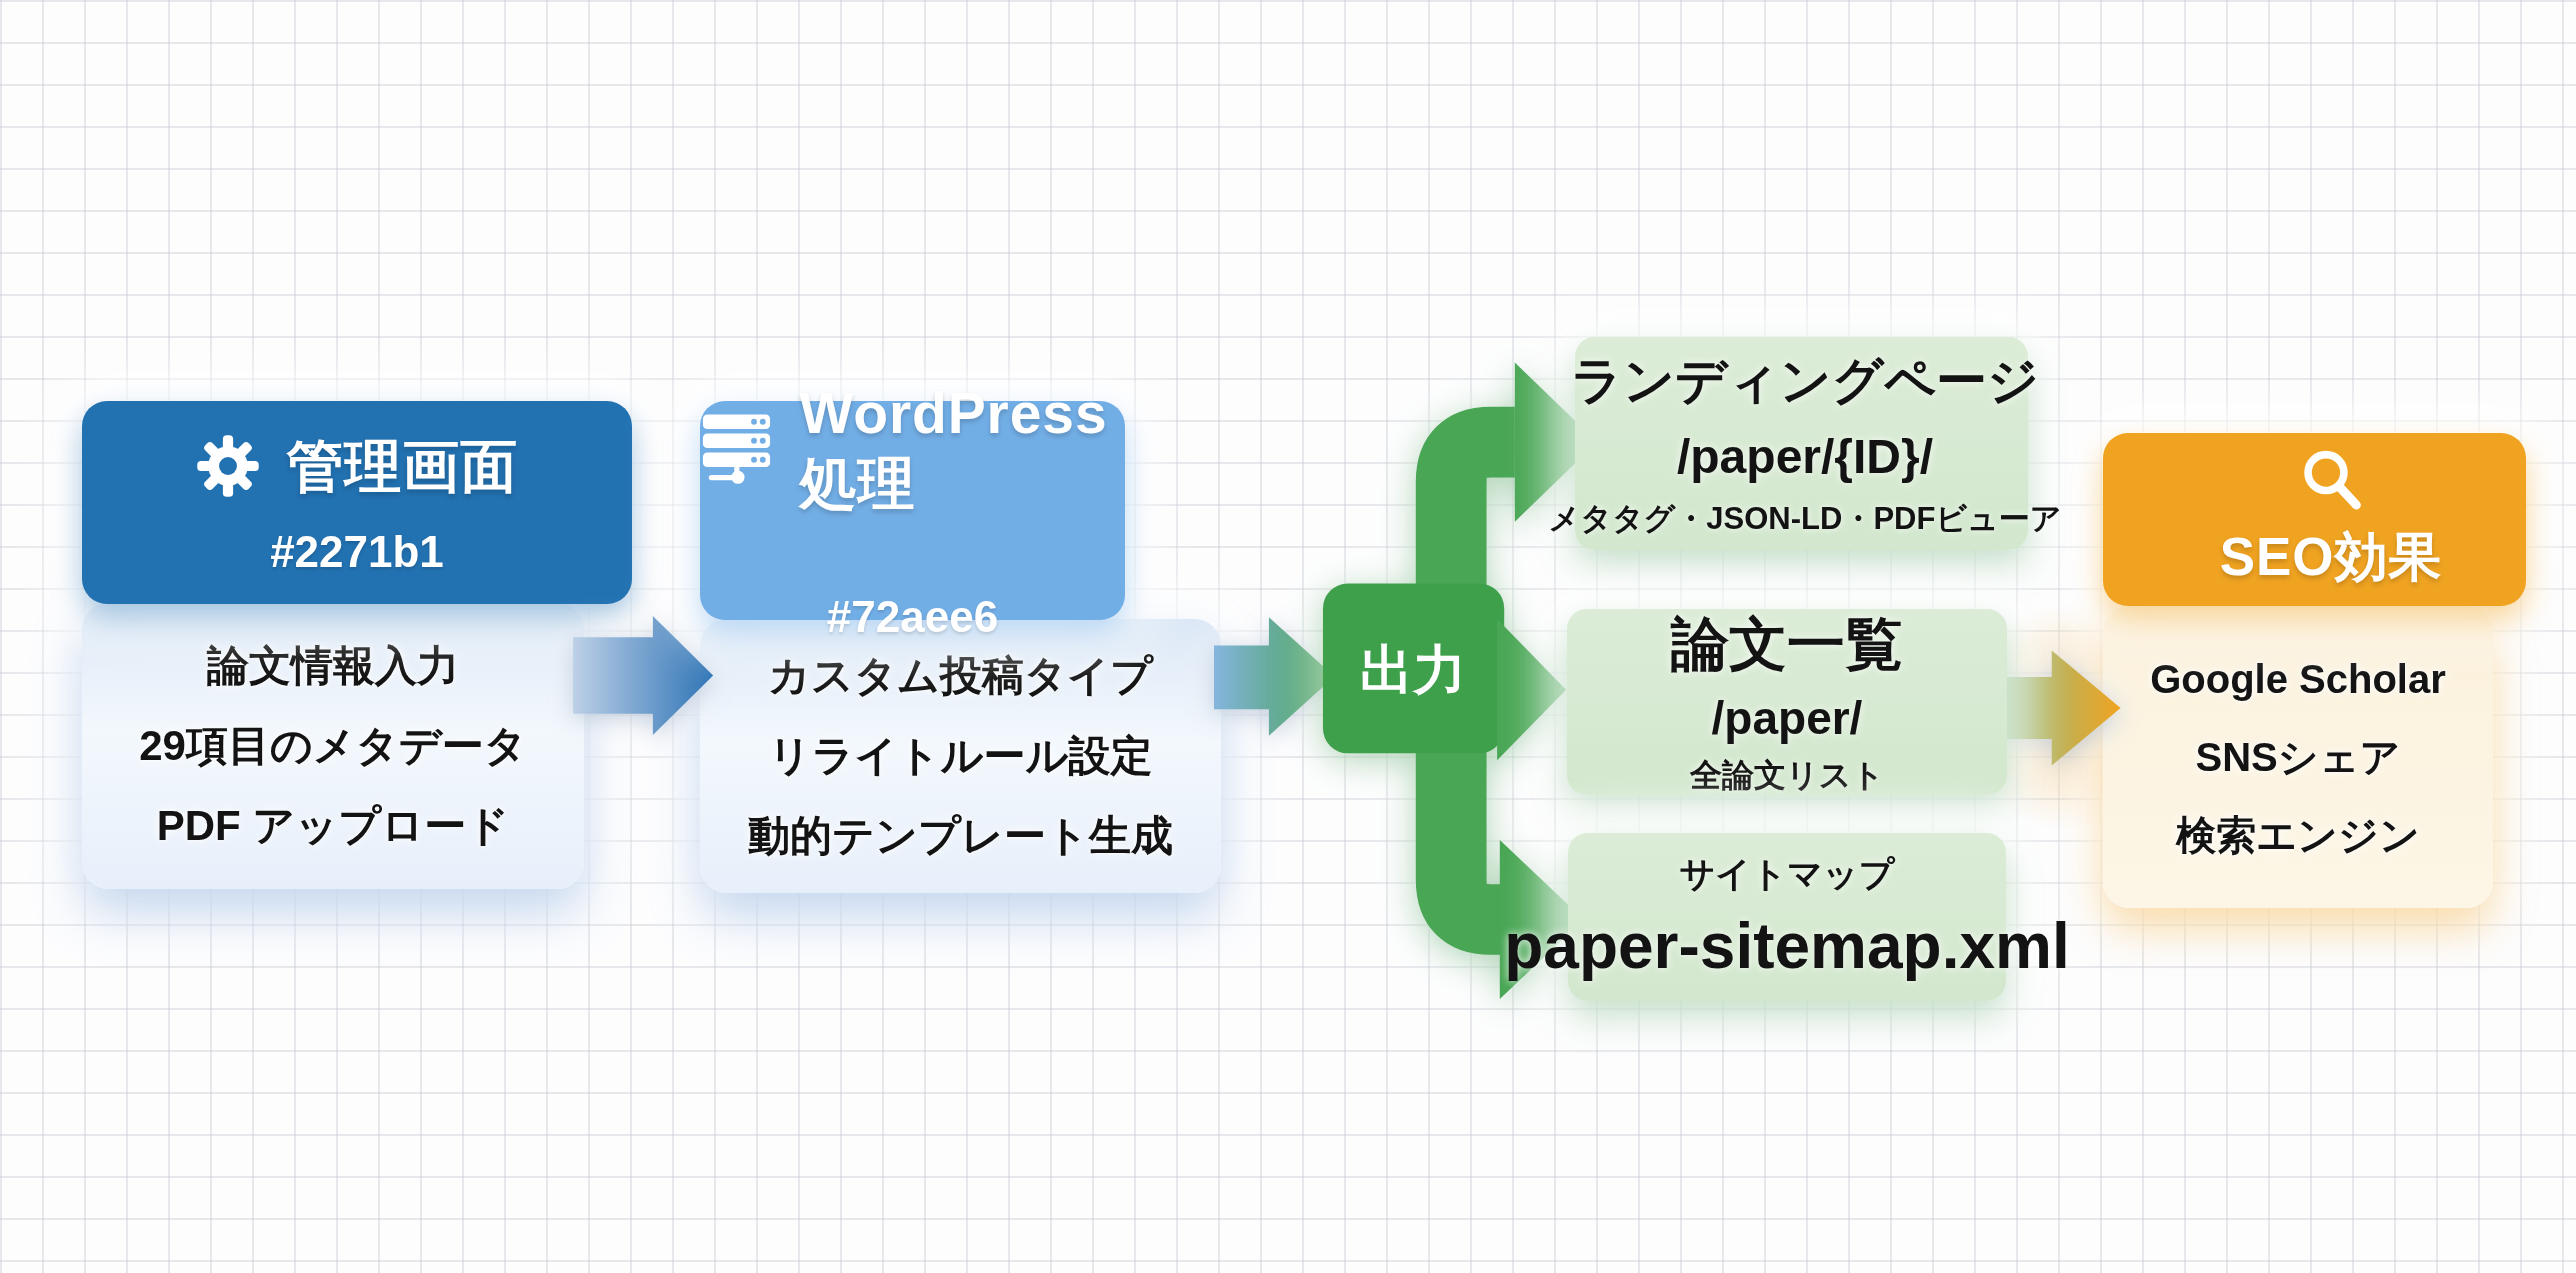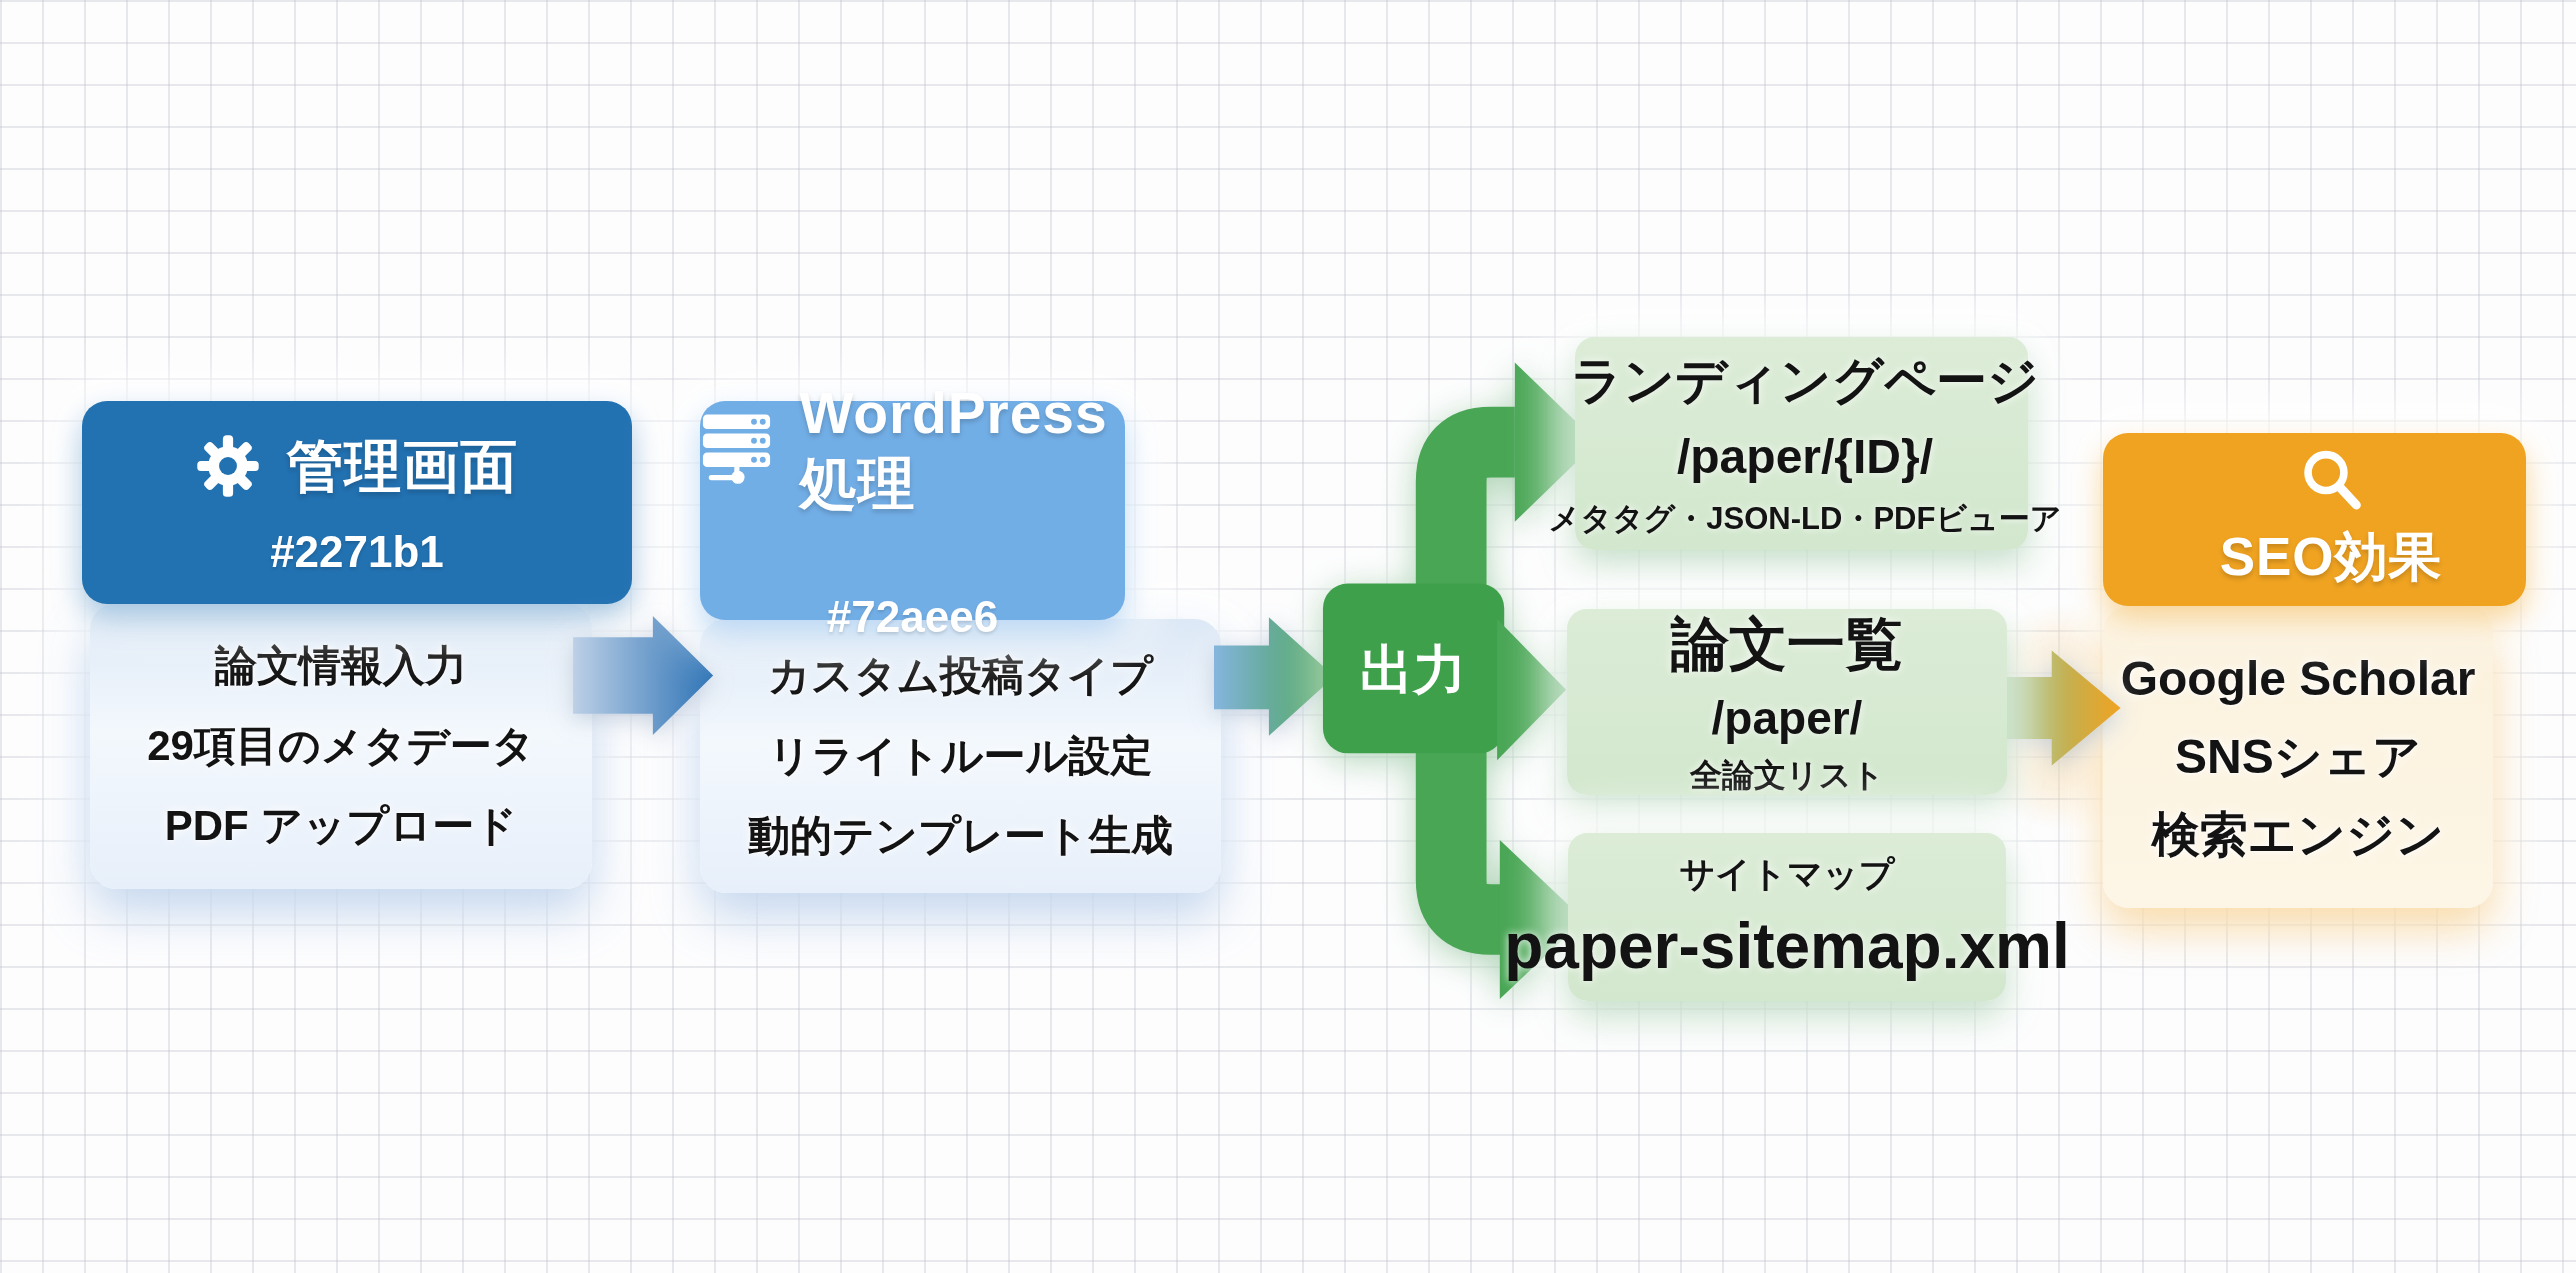--- a/index.html
+++ b/index.html
@@ -26,21 +26,21 @@
     border-radius:26.5px;z-index:2;
     background:linear-gradient(180deg,#dce8f6 0%,#f3f8fd 45%,#e7effa 100%);
     box-shadow:0 23px 49px rgba(125,165,215,.45), 0 0 53px 26.5px rgba(255,255,255,.92);
   }
   .card .line{
     font-size:42px;font-weight:900;color:#131313;line-height:80px;white-space:nowrap;
     text-shadow:0 0 10.6px #fff,0 0 3.5px #fff;
   }
   .hdr-admin{left:82px;top:401px;width:550px;height:203px;background:#2271b1;
     box-shadow:0 14px 30px rgba(34,113,177,.4), 0 0 49px 22px rgba(255,255,255,.9);}
-  .body-admin{left:90px;top:603px;width:502px;height:286px;}
+  .body-admin{left:82px;top:603px;width:502px;height:286px;}
   .hdr-wp{left:700px;top:401px;width:425px;height:219px;background:#72aee6;
     box-shadow:0 14px 30px rgba(114,174,230,.45), 0 0 49px 22px rgba(255,255,255,.9);gap:48px;}
   .body-wp{left:700px;top:619px;width:521px;height:274px;}
   
   .gcard{
     display:flex;flex-direction:column;align-items:center;justify-content:center;
     border-radius:19.5px;z-index:4;
     background:linear-gradient(180deg,#dcecd7 0%,#d2e7cd 100%);
     box-shadow:0 16px 35px rgba(95,165,105,.35), 0 0 44px 22px rgba(255,255,255,.85);
   }
@@ -59,21 +59,21 @@
   .gcard-sitemap .gtitle{font-size:35px;}
   .gcard-sitemap .gpath{font-size:64px;margin-top:10.6px;text-align:right;}
   
   .hdr-seo{left:2103px;top:433px;width:390px;height:173px;background:#f0a321;border-radius:25px;
     box-shadow:0 14px 30px rgba(240,163,33,.45), 0 0 49px 22px rgba(255,255,255,.9);padding-left:33px;}
   .hdr-seo .title{font-size:53px;margin-top:5.3px;}
   .body-seo{left:2103px;top:606px;width:390px;height:302px;border-radius:26.5px;z-index:2;
     display:flex;flex-direction:column;align-items:center;justify-content:center;
     background:linear-gradient(180deg,#fbf1dc 0%,#fdf6e6 100%);
     box-shadow:0 21px 44px rgba(240,163,33,.38), 0 0 49px 22px rgba(255,255,255,.9);}
-  .body-seo .line{font-size:48px;font-weight:900;color:#131313;line-height:78px;white-space:nowrap;
+  .body-seo .line{font-size:40px;font-weight:900;color:#131313;line-height:78px;white-space:nowrap;
     text-shadow:0 0 10.6px #fff,0 0 3.5px #fff;}
   
   .conn{z-index:3;filter:drop-shadow(0 7px 17.7px rgba(80,160,95,.45)) drop-shadow(0 0 23px rgba(255,255,255,.9));}
   .arrow{z-index:3;filter:drop-shadow(0 5.3px 12.4px rgba(90,120,160,.35)) drop-shadow(0 0 17.7px rgba(255,255,255,.9));}
   .oglow{left:1955px;top:602px;width:230px;height:230px;border-radius:50%;z-index:1;
     background:radial-gradient(circle, rgba(243,180,70,.55) 0%, rgba(243,180,70,0) 70%);}
 </style>
 </head>
 <body>
 

